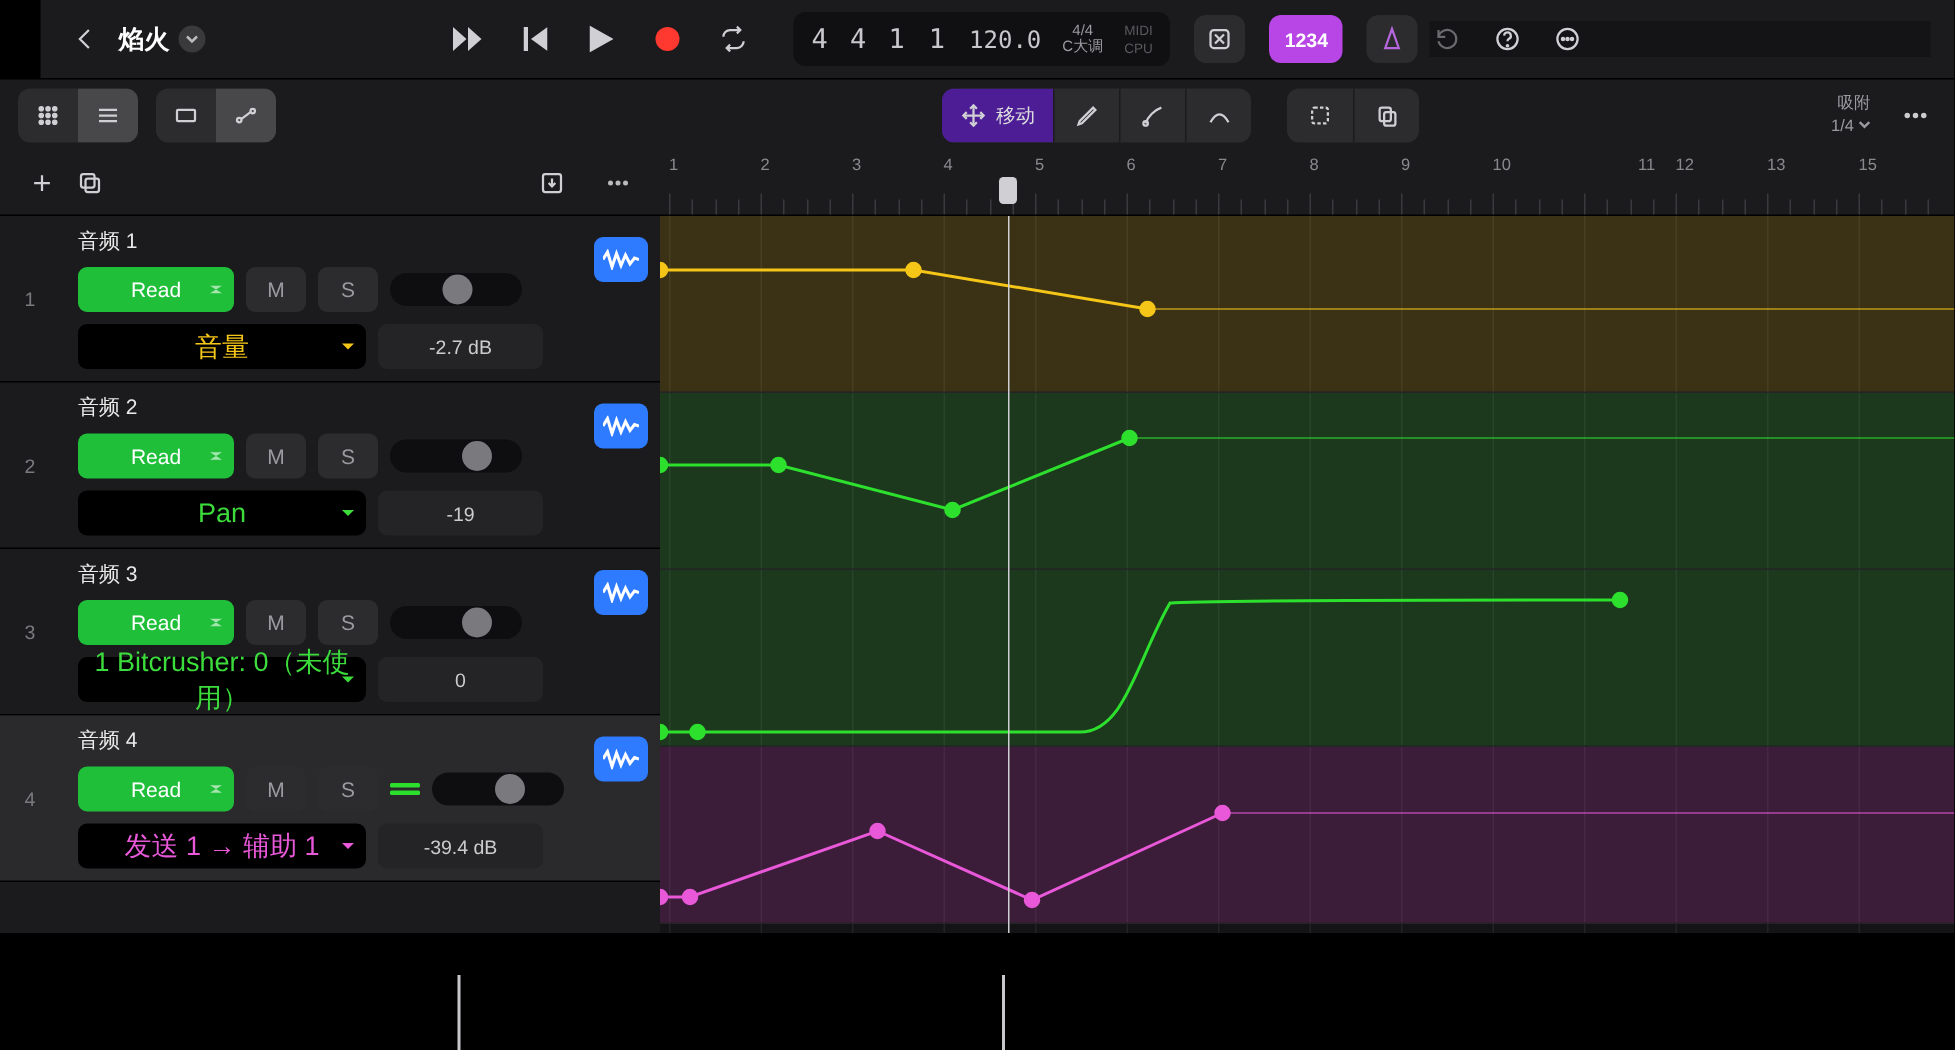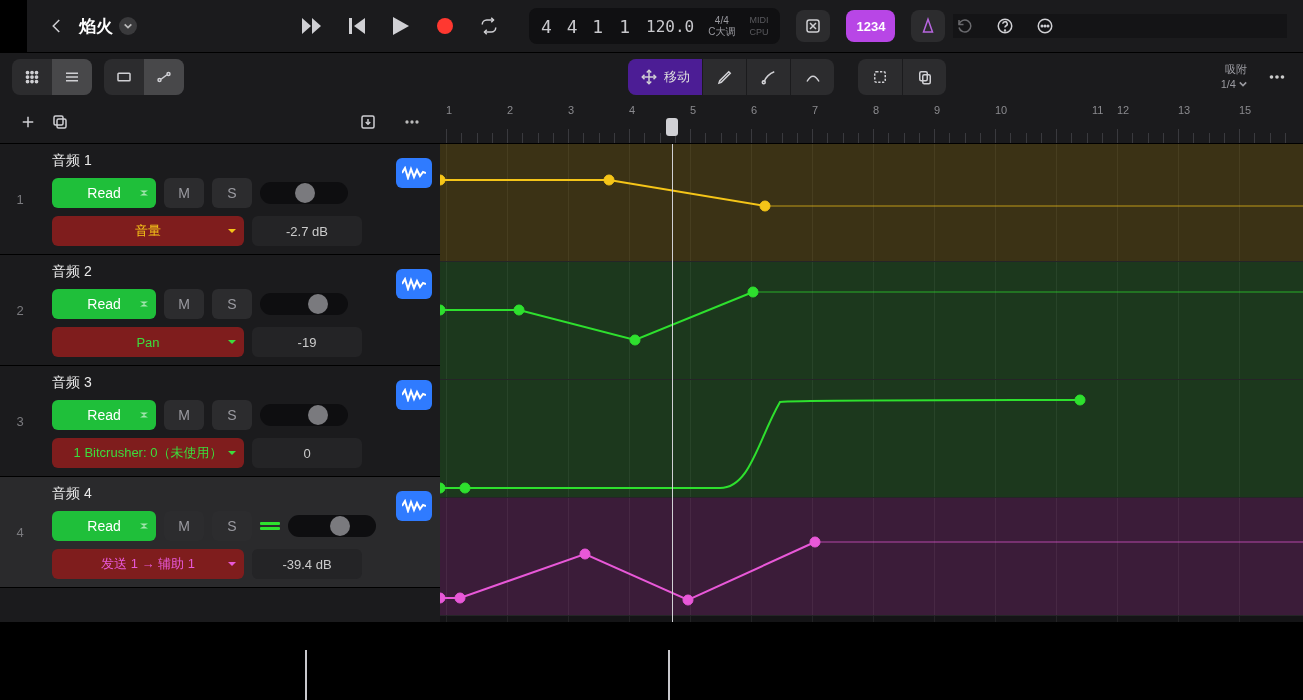--- a/index.html
+++ b/index.html
@@ -53,21 +53,21 @@
 .read-btn { width:104px; height:30px; background:#1fbf3a; border-radius:6px; color:#fff; font-size:14px; display:flex;align-items:center;justify-content:center; position:relative; border:none;cursor:pointer;}
 .read-btn::after{content:""; position:absolute; right:8px; width:0;height:0;border-left:4px solid transparent;border-right:4px solid transparent;border-top:5px solid rgba(255,255,255,.6);border-bottom:5px solid rgba(255,255,255,.6); transform:scaleY(.5);}
 .ms-btn { width:40px;height:30px; background:#2c2c2e; border-radius:6px; color:#9a9aa0; font-size:14px; border:none;cursor:pointer;}
 .slot { height:30px; display:flex; align-items:center; gap:8px;}
 .slider { width:88px; height:22px; background:#0e0e10; border-radius:11px; position:relative;}
 .slider .knob { position:absolute; top:1px; width:20px;height:20px; background:#7a7a7e; border-radius:50%;}
 .level { width:20px; height:22px; display:flex; flex-direction:column; gap:2px; justify-content:center;}
 .level .bar{height:3px;background:#555;border-radius:1px;}
 .region-icon { position:absolute; right:8px; top:14px; width:36px;height:30px; background:#2f7bff; border-radius:6px; display:flex;align-items:center;justify-content:center;}
 .track-row2 { display:flex; gap:8px;}
-.param-sel { flex:0 0 192px; height:30px; background:#7f1d1d; border-radius:6px; display:flex;align-items:center;justify-content:center; font-size:13px; position:relative; border:none;cursor:pointer;}
+.param-sel { flex:0 0 192px; height:30px; background:#000000; border-radius:6px; display:flex;align-items:center;justify-content:center; font-size:18px; position:relative; border:none;cursor:pointer;}
 .param-sel::after{content:""; position:absolute; right:8px; width:0;height:0;border-left:4px solid transparent;border-right:4px solid transparent;border-top:4px solid currentColor;}
 .param-val { flex:0 0 110px; height:30px; background:#242426; border-radius:6px; display:flex;align-items:center;justify-content:center; font-size:13px; color:#ccc;}
 .c-yellow{color:#f5c518;} .c-green{color:#3cdc3c;} .c-magenta{color:#e858d8;}
 
 
 .right { flex:1; background:#141416; position:relative; overflow:hidden;}
 .ruler { height:44px; background:#1b1b1d; position:relative; border-bottom:1px solid #000;}
 .ruler .num { position:absolute; top:4px; font-size:11px; color:#8a8a8e;}
 .ruler .tick { position:absolute; bottom:0; width:1px; height:10px; background:#3a3a3e;}
 .ruler .tick.major{height:14px;}

